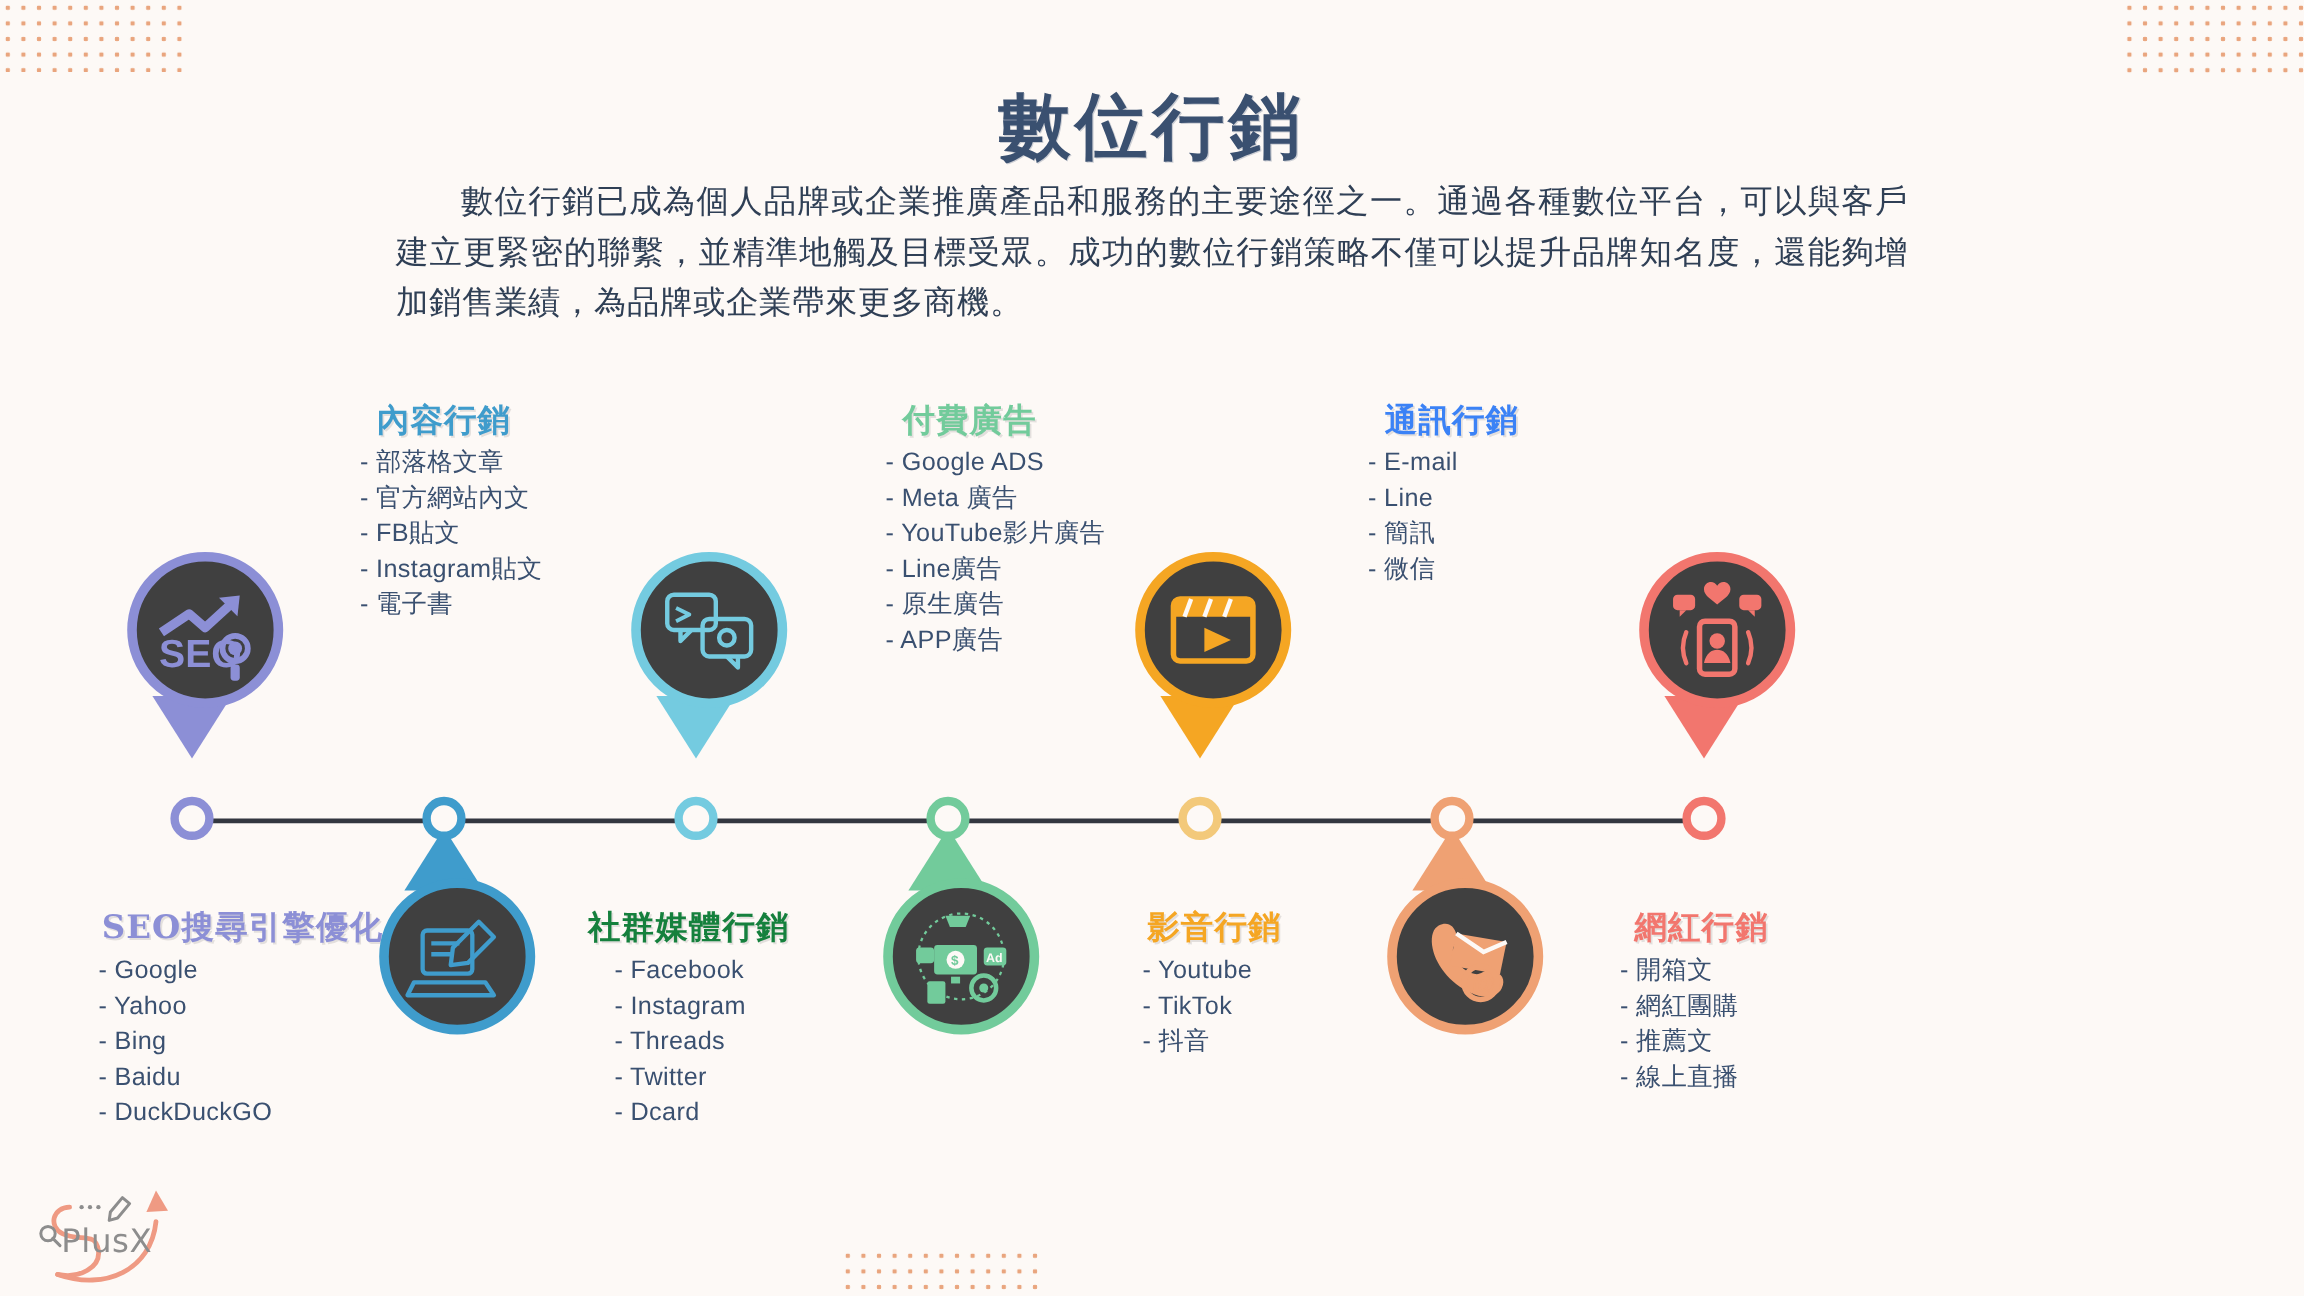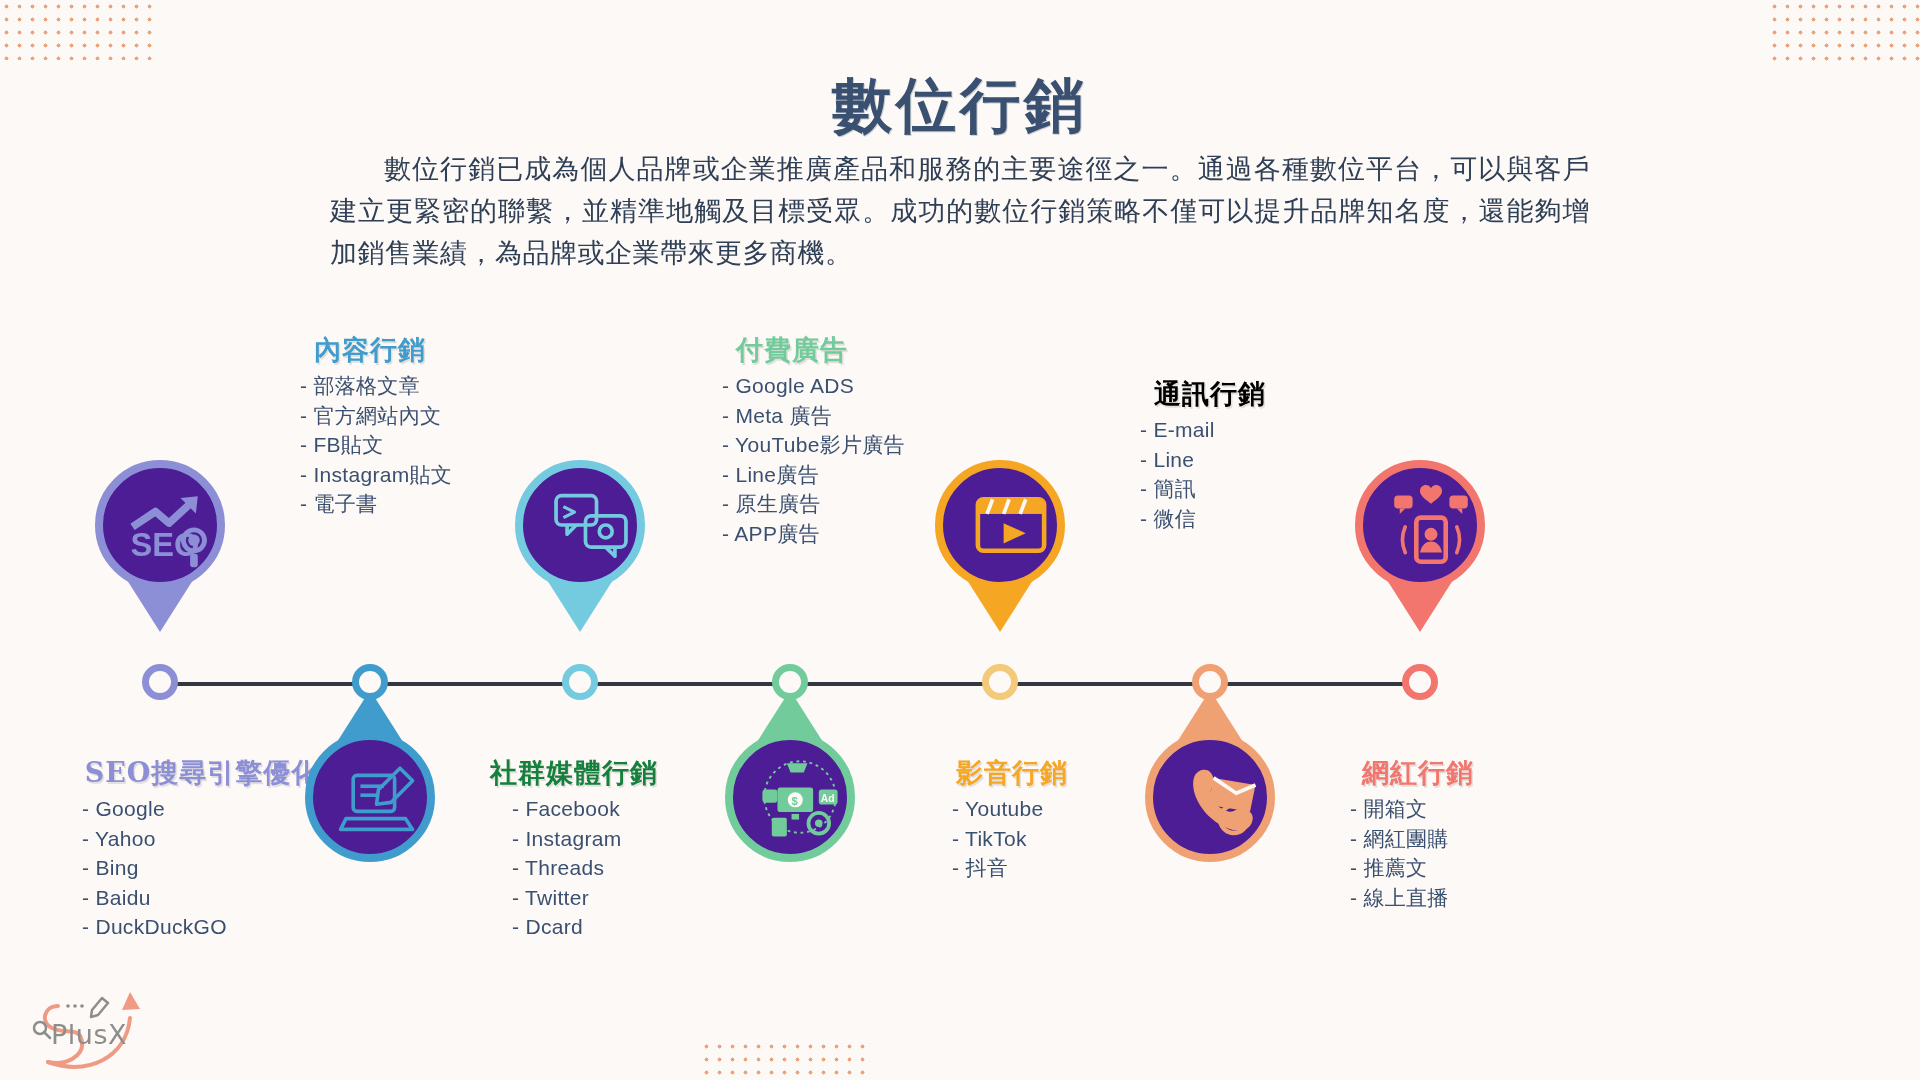--- a/index.html
+++ b/index.html
@@ -49,23 +49,23 @@
     background:#fdf9f6; border:7px solid #8c8fd6; top:664px;
     transform:translateX(-50%); z-index:4;
   }
 
   
   .pin {
     position:absolute; width:130px; height:130px; transform:translateX(-50%);
     z-index:3;
   }
   .pin .circle {
-    position:absolute; left:0; top:0; width:130px; height:130px;
-    border-radius:50%; border:8px solid currentColor; background:#4c1d95;
-    display:flex; align-items:center; justify-content:flex-end;
+    position:absolute; left:11px; top:0; width:130px; height:130px;
+    border-radius:50%; border:8px solid currentColor; background:#404040;
+    display:flex; align-items:center; justify-content:center;
   }
   .pin .tail {
     position:absolute; left:50%; width:0; height:0; transform:translateX(-50%);
   }
   .pin.up .tail {
     bottom:-42px;
     border-left:33px solid transparent; border-right:33px solid transparent;
     border-top:52px solid currentColor;
   }
   .pin.down .tail {
@@ -252,21 +252,21 @@
     <div class="head" style="color:#15803d;">社群媒體行銷</div>
     <ul>
       <li>- Facebook</li>
       <li>- Instagram</li>
       <li>- Threads</li>
       <li>- Twitter</li>
       <li>- Dcard</li>
     </ul>
   </div>
 
-  <div class="block" style="left:722px; top:332px;">
+  <div class="block" style="left:738px; top:332px;">
     <div class="head" style="color:#72cb9b; padding-left:14px;">付費廣告</div>
     <ul>
       <li>- Google  ADS</li>
       <li>- Meta 廣告</li>
       <li>- YouTube影片廣告</li>
       <li>- Line廣告</li>
       <li>- 原生廣告</li>
       <li>- APP廣告</li>
     </ul>
   </div>
@@ -274,21 +274,21 @@
   <div class="block indent" style="left:930px; top:755px;">
     <div class="head" style="color:#f5a623; padding-left:26px;">影音行銷</div>
     <ul>
       <li>- Youtube</li>
       <li>- TikTok</li>
       <li>- 抖音</li>
     </ul>
   </div>
 
   <div class="block" style="left:1140px; top:332px;">
-    <div class="head" style="color:#000000; padding-left:14px;margin-top:44px;">通訊行銷</div>
+    <div class="head" style="color:#3b82f6; padding-left:14px;">通訊行銷</div>
     <ul>
       <li>- E-mail</li>
       <li>- Line</li>
       <li>- 簡訊</li>
       <li>- 微信</li>
     </ul>
   </div>
 
   <div class="block" style="left:1340px; top:755px;">
     <div class="head" style="color:#f2766e; padding-left:22px;">網紅行銷</div>

